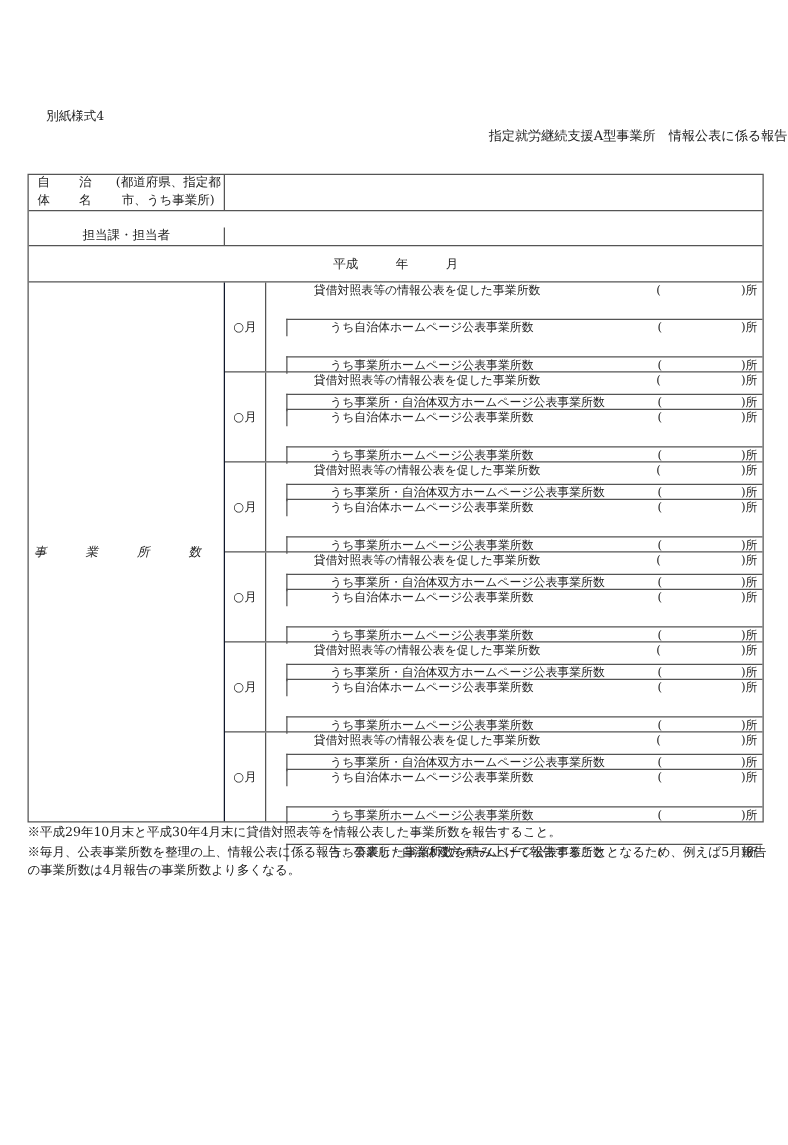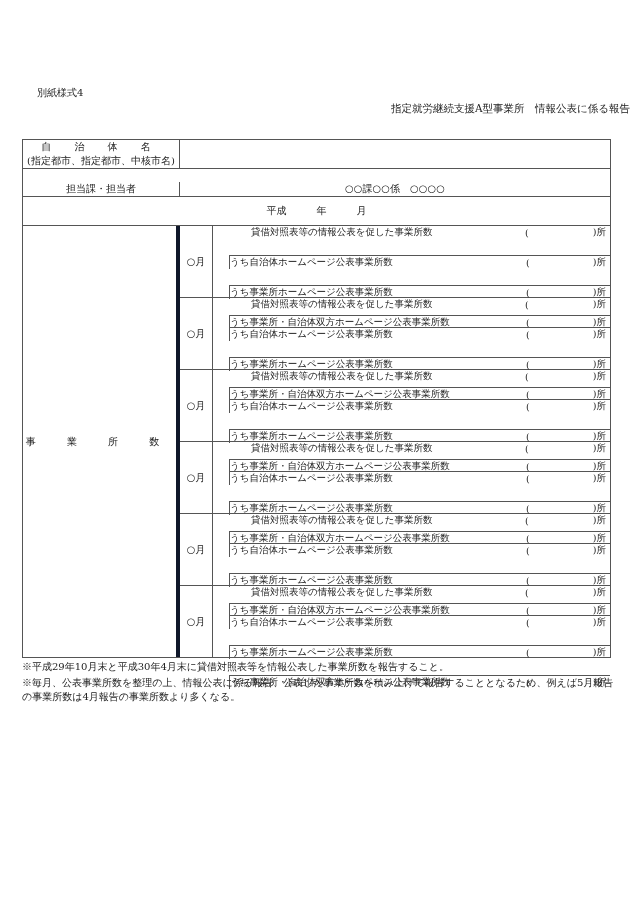--- a/index.html
+++ b/index.html
@@ -3,57 +3,56 @@
 <meta charset="utf-8">
 <style>
   html, body { margin:0; padding:0; background:#ffffff; }
   body { width:630px; height:916px; position:relative; overflow:hidden;
          font-family:"DejaVu Serif","Liberation Serif",serif; color:#222; }
   .form-id { position:absolute; left:37px; top:86px; font-size:10px; }
   .doc-title { position:absolute; left:0; width:630px; top:102px; text-align:right; font-size:10.5px; padding-left:20px; box-sizing:border-box; }
   .tbl { position:absolute; left:22px; top:139px; width:589px; border:1px solid #555; box-sizing:border-box; }
   .row { display:flex; border-bottom:1px solid #555; box-sizing:border-box; }
   .row.last { border-bottom:none; }
-  .lbl { width:157px; border-right:1px solid #555; display:flex; flex-direction:column; align-items:center; justify-content:center; font-size:10px; text-align:center; line-height:14px; flex-shrink:0; box-sizing:border-box; }
+  .lbl { width:157px; border-right:1px solid #555; display:flex; flex-direction:row; align-items:center; justify-content:center; font-size:10px; text-align:center; line-height:14px; flex-shrink:0; box-sizing:border-box; }
   .val { flex:1; display:flex; align-items:center; justify-content:center; font-size:10px; }
   .spaced { letter-spacing:10px; }
   .counts { display:flex; }
-  .counts-lbl { width:157px; border-right:4px solid #0f172a; display:flex; align-items:center; justify-content:center; font-size:10px; letter-spacing:14px; box-sizing:border-box; flex-shrink:0; }
+  .counts-lbl { width:157px; border-right:1px solid #0f172a; display:flex; align-items:center; justify-content:center; font-size:10px; letter-spacing:14px; box-sizing:border-box; flex-shrink:0;font-style:italic; }
   .blocks { flex:1; display:flex; flex-direction:column; }
   .block { display:flex; height:72px; border-bottom:1px solid #555; box-sizing:border-box; }
   .block.last { border-bottom:none; height:71px; }
   .month { width:33px; border-right:1px solid #555; display:flex; align-items:center; justify-content:center; font-size:10px; box-sizing:border-box; flex-shrink:0; }
   .items { flex:1; display:flex; flex-direction:column;gap:16px; }
   .line { height:18px; display:flex; align-items:center; font-size:9.5px; box-sizing:border-box; position:relative; }
   .line.main { padding-left:38px; }
-  .line.sub { margin-left:16px; border-left:1px solid #555; border-top:1px solid #555; }
+  .line.sub { margin-left:16px; border-left:1px solid #555; border-top:1px solid #555; padding-left:34px; }
   .line .txt { flex:1; white-space:nowrap; }
   .line .paren-open { position:absolute; left:312px; }
   .line.sub .paren-open { left:296px; }
   .line .paren-close { position:absolute; right:4px; }
   .notes { position:absolute; left:22px; top:660px; width:595px; font-size:10px; line-height:14px; }
   .notes p { margin:0 0 2px 0; }
 </style>
 </head>
 <body>
 
 <div class="form-id">別紙様式4</div>
 <div class="doc-title">指定就労継続支援A型事業所　情報公表に係る報告</div>
 
 <div class="tbl">
   <div class="row" style="height:29px;">
     <div class="lbl">
       <span class="spaced">自 治 体 名</span>
-      <span>(指定都市、指定都市、中核市名)</span>
+      <span>(都道府県、指定都市、うち事業所)</span>
     </div>
     <div class="val"></div>
   </div>
   <div class="row" style="height:28px;align-items:flex-end;">
     <div class="lbl">担当課・担当者</div>
-    <div class="val">○○課○○係　○○○○</div>
   </div>
   <div class="row" style="height:29px;">
     <div class="val" style="white-space:pre;">平成　　　年　　　月</div>
   </div>
   <div class="row last counts">
     <div class="counts-lbl">事 業 所 数</div>
     <div class="blocks" id="blocks">
         <div class="block">
           <div class="month">○月</div>
           <div class="items">

